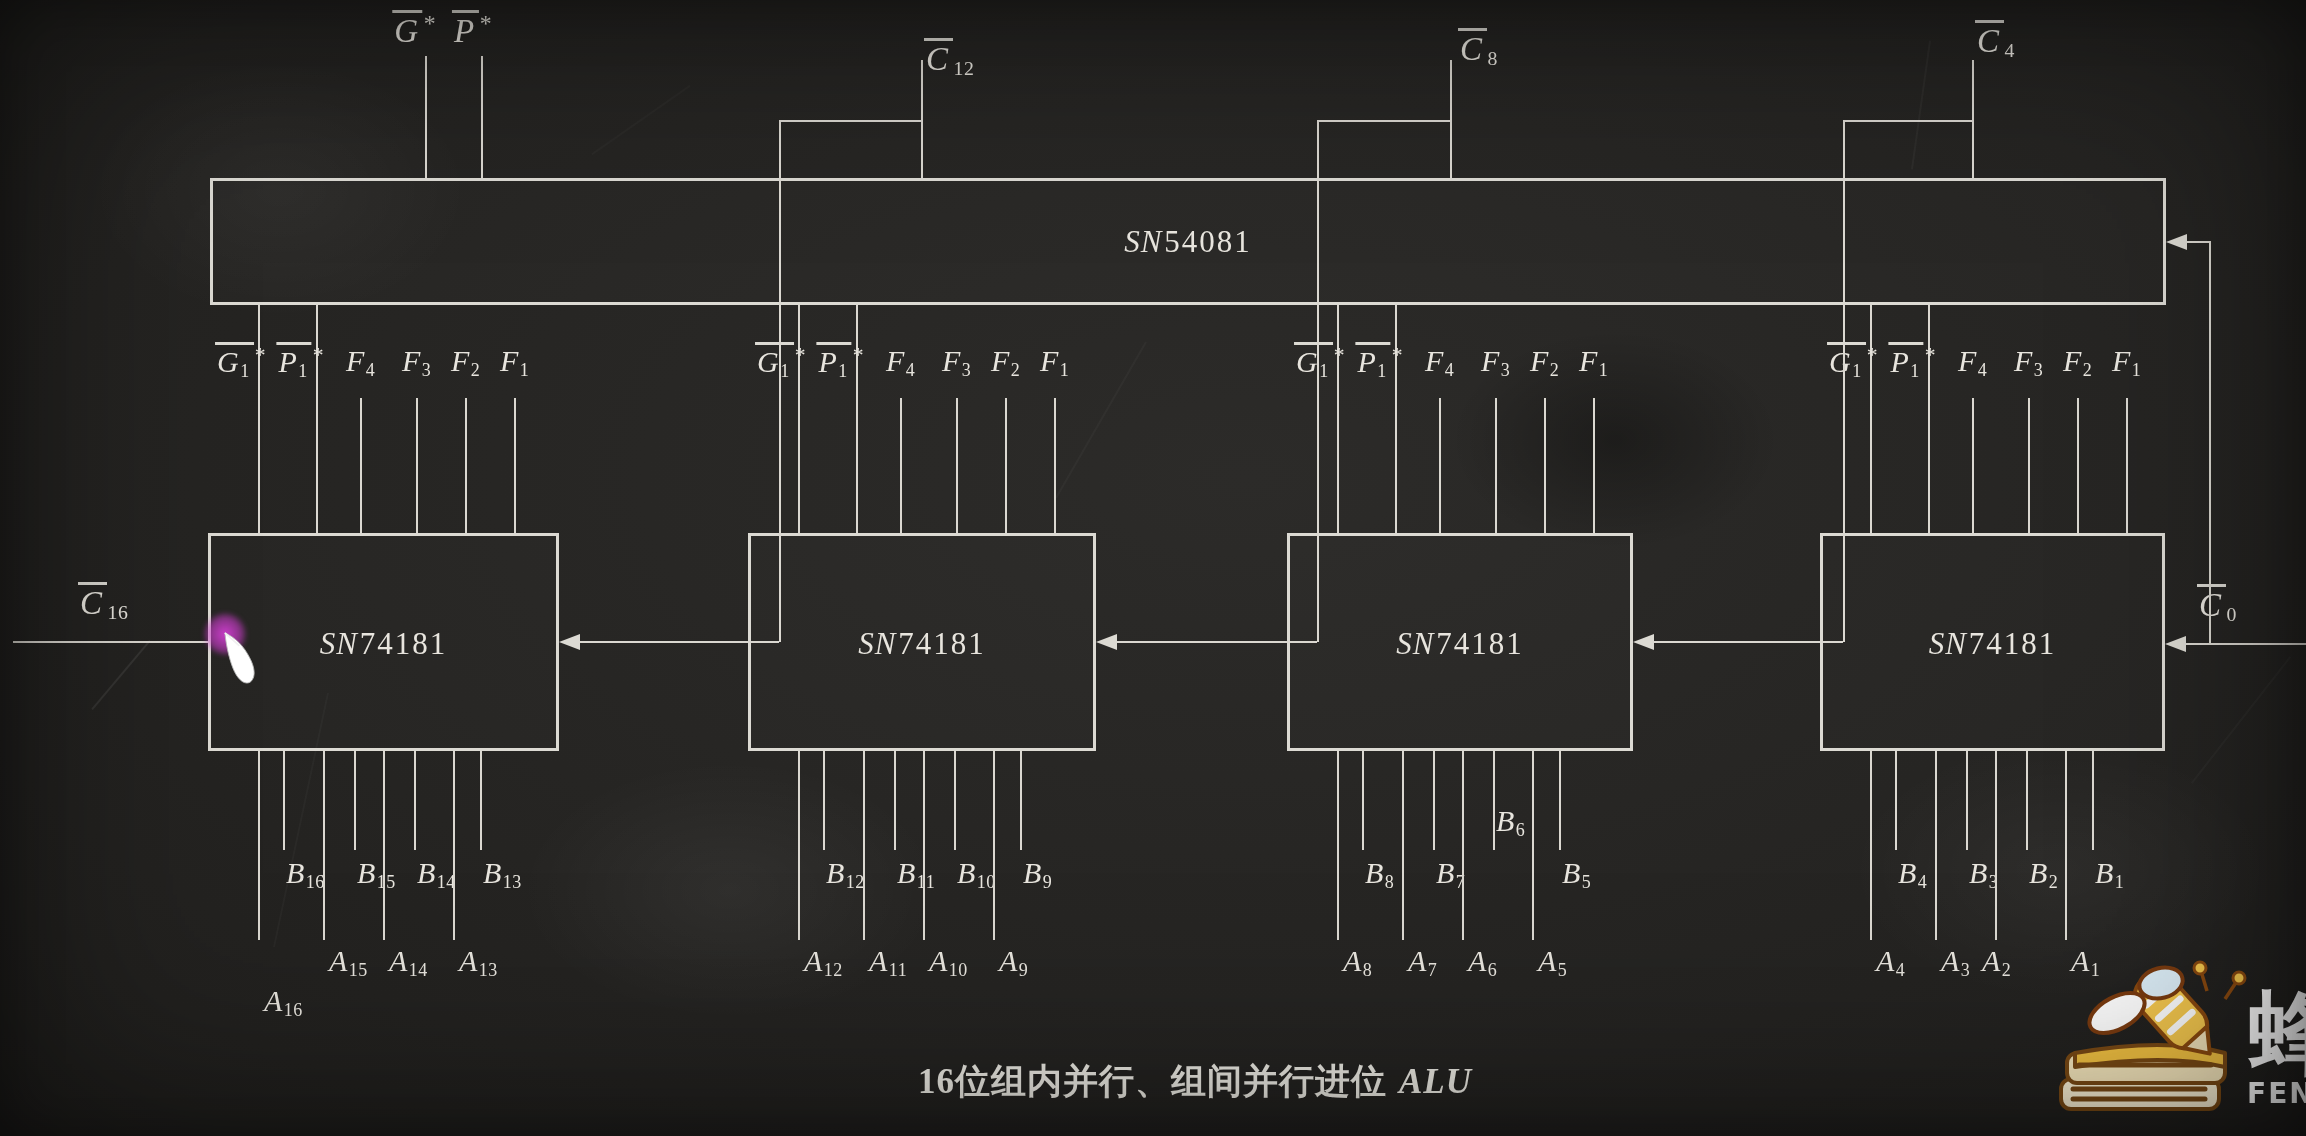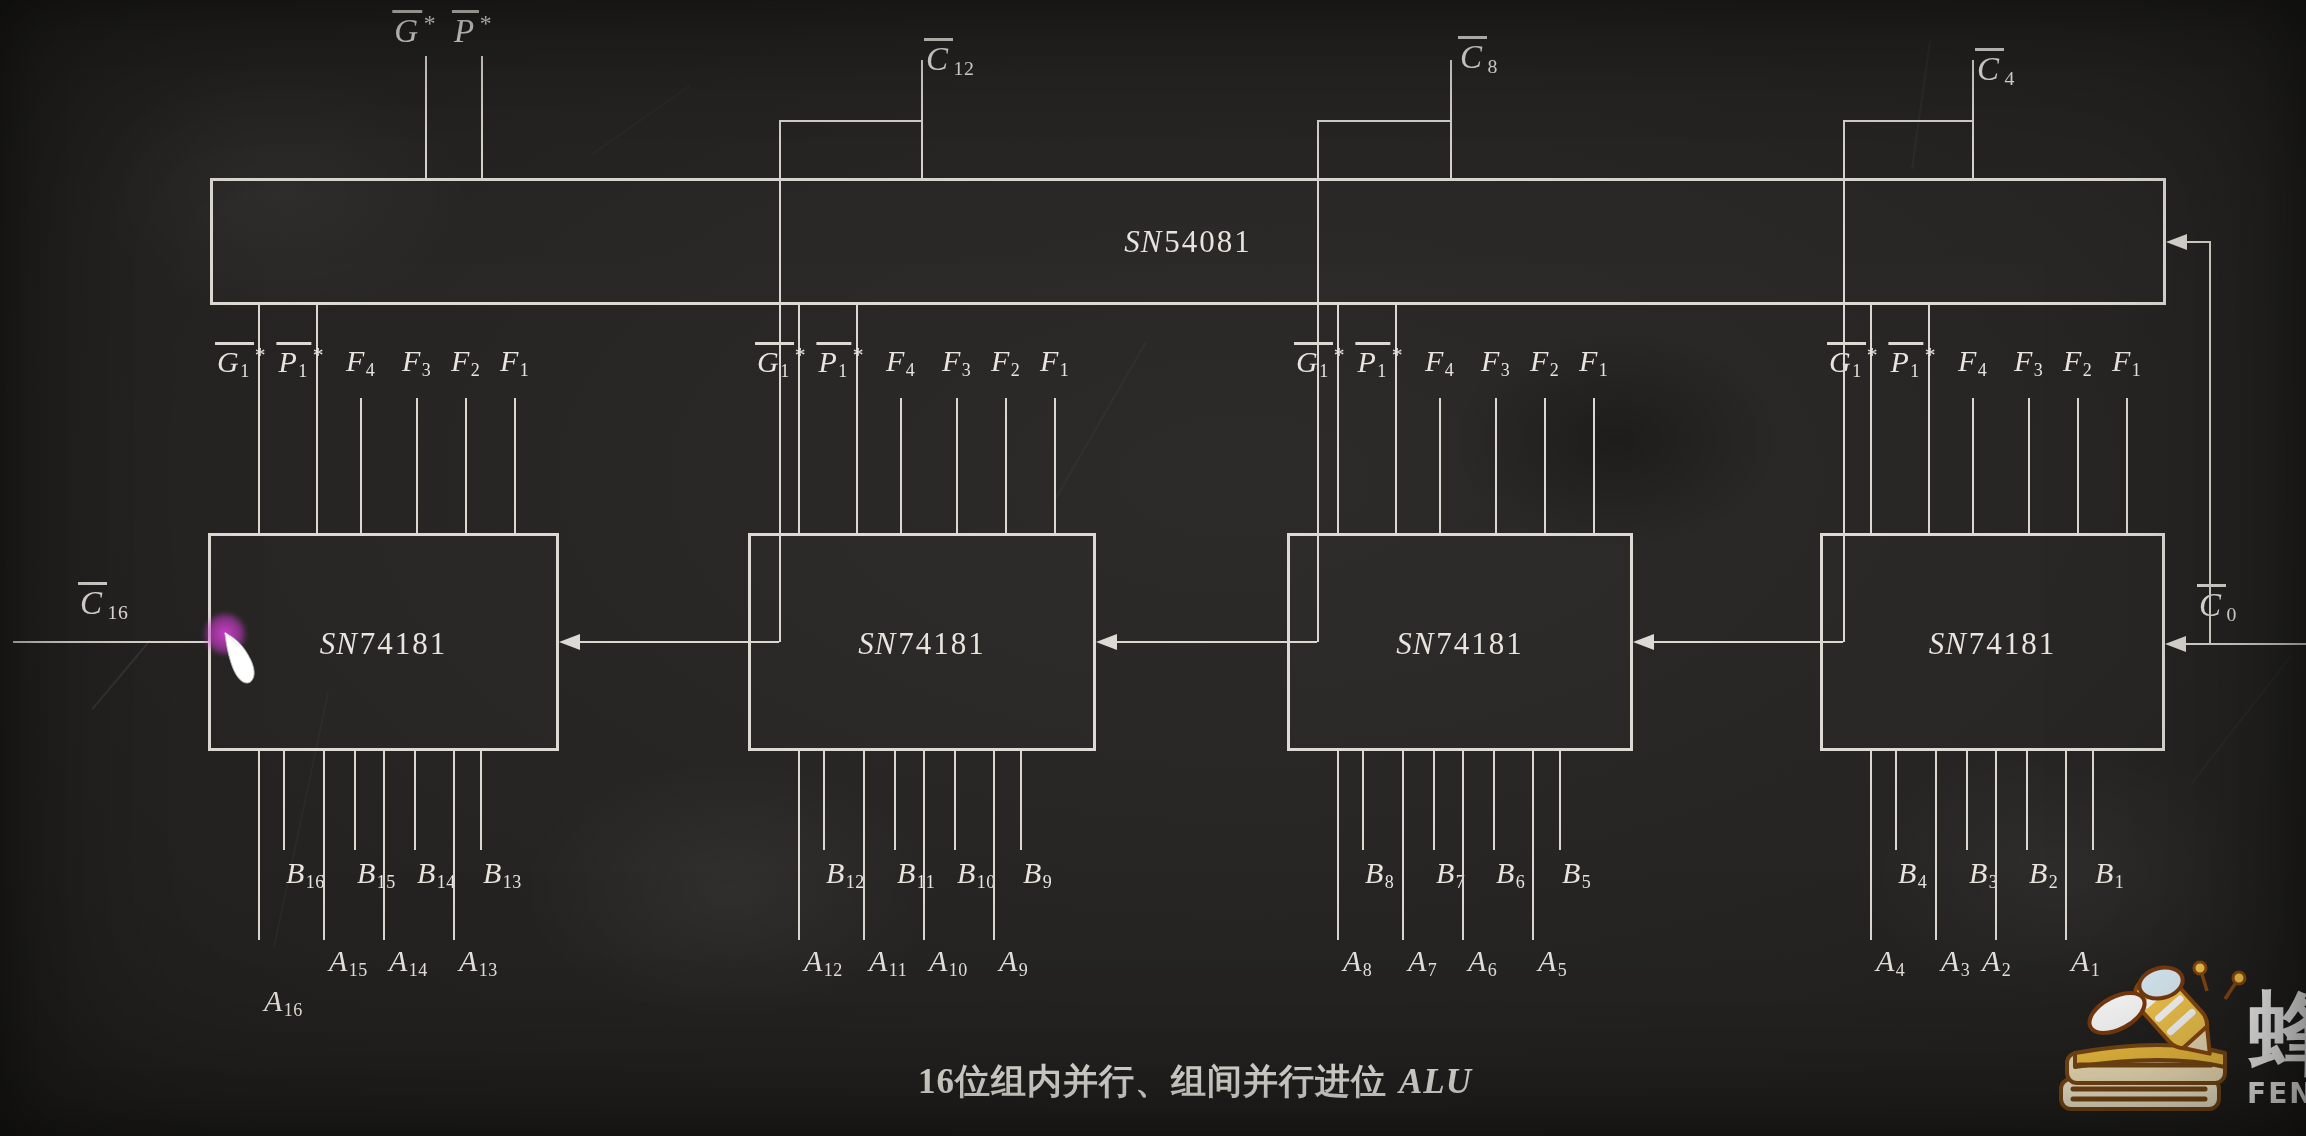--- a/index.html
+++ b/index.html
@@ -81,24 +81,24 @@
   <div class="plabel clabel ra" style="left:492px;top:10px;">
     <span class="bar"><i>P</i></span><span class="ast">*</span>
   </div>
 
   <div class="plabel clabel" style="left:78px;top:582px;">
     <span class="bar"><i>C</i></span><sub>16</sub>
   </div>
   <div class="plabel clabel" style="left:924px;top:38px;">
     <span class="bar"><i>C</i></span><sub>12</sub>
   </div>
-  <div class="plabel clabel" style="left:1458px;top:36px;">
+  <div class="plabel clabel" style="left:1458px;top:28px;">
     <span class="bar"><i>C</i></span><sub>8</sub>
   </div>
-  <div class="plabel clabel" style="left:1975px;top:48px;">
+  <div class="plabel clabel" style="left:1975px;top:20px;">
     <span class="bar"><i>C</i></span><sub>4</sub>
   </div>
   <div class="plabel clabel" style="left:2197px;top:584px;">
     <span class="bar"><i>C</i></span><sub>0</sub>
   </div>
 
   <div class="caption">
     <span>16位组内并行、组间并行进位</span><i>ALU</i>
   </div>
 
@@ -225,21 +225,21 @@
     <div class="plabel" style="left: 1343px; top: 944px;"><i>A</i><sub>8</sub></div>
     <div class="vline" style="left: 1362px; top: 751px; height: 99px;"></div>
     <div class="plabel" style="left: 1365px; top: 856px;"><i>B</i><sub>8</sub></div>
     <div class="vline" style="left: 1402px; top: 751px; height: 189px;"></div>
     <div class="plabel" style="left: 1408px; top: 944px;"><i>A</i><sub>7</sub></div>
     <div class="vline" style="left: 1433px; top: 751px; height: 99px;"></div>
     <div class="plabel" style="left: 1436px; top: 856px;"><i>B</i><sub>7</sub></div>
     <div class="vline" style="left: 1462px; top: 751px; height: 189px;"></div>
     <div class="plabel" style="left: 1468px; top: 944px;"><i>A</i><sub>6</sub></div>
     <div class="vline" style="left: 1493px; top: 751px; height: 99px;"></div>
-    <div class="plabel" style="left: 1496px; top: 856px;"><i>B</i><sub>6</sub></div>
+    <div class="plabel" style="left: 1496px; top: 804px;"><i>B</i><sub>6</sub></div>
     <div class="vline" style="left: 1532px; top: 751px; height: 189px;"></div>
     <div class="plabel" style="left: 1538px; top: 944px;"><i>A</i><sub>5</sub></div>
     <div class="vline" style="left: 1559px; top: 751px; height: 99px;"></div>
     <div class="plabel" style="left: 1562px; top: 856px;"><i>B</i><sub>5</sub></div>
     <div class="box" style="left: 1820px; top: 533px; width: 345px; height: 218px;"></div>
     <div class="chipname" style="left: 1820px; top: 626px; width: 345px;"><i>SN</i>74181</div>
     <div class="vline" style="left: 1870px; top: 305px; height: 228px;"></div>
     <div class="vline" style="left: 1928px; top: 305px; height: 228px;"></div>
     <div class="plabel ra" style="left: 1878px; top: 342px;"><span class="bar"><i>G</i><sub>1</sub></span><span class="ast">*</span></div>
     <div class="plabel ra" style="left: 1936px; top: 342px;"><span class="bar"><i>P</i><sub>1</sub></span><span class="ast">*</span></div>

